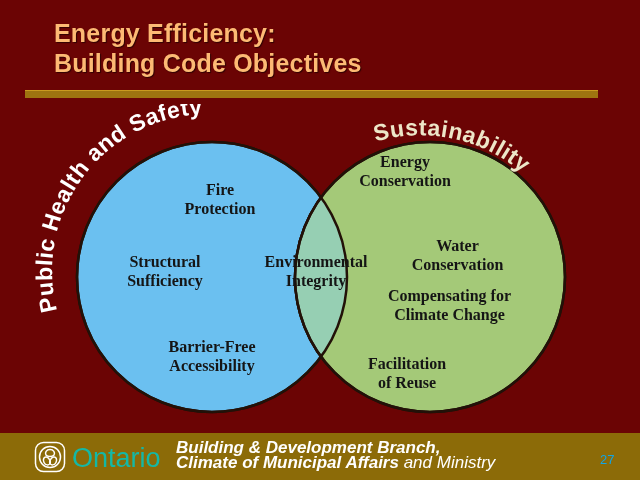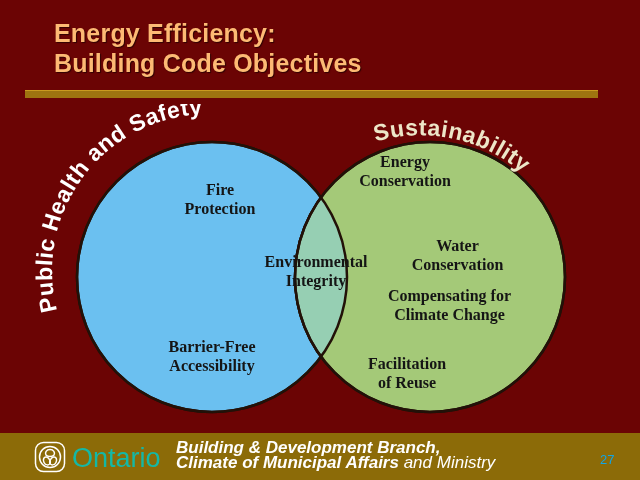--- a/index.html
+++ b/index.html
@@ -178,20 +178,24 @@
       <text class="arc-label arc-right">
         <textPath href="#arcRight" startOffset="6%">Sustainability</textPath>
       </text>
     </svg>
 
     <div class="venn-text" style="left:160px; top:76px; width:120px;">
       <div>Fire</div>
       <div>Protection</div>
     </div>
 
+    <div class="venn-text" style="left:100px; top:148px; width:130px;">
+      <div>Structural</div>
+      <div>Sufficiency</div>
+    </div>
 
     <div class="venn-text" style="left:142px; top:233px; width:140px;">
       <div>Barrier-Free</div>
       <div>Accessibility</div>
     </div>
 
     <div class="venn-text" style="left:236px; top:148px; width:160px;">
       <div>Environmental</div>
       <div>Integrity</div>
     </div>

